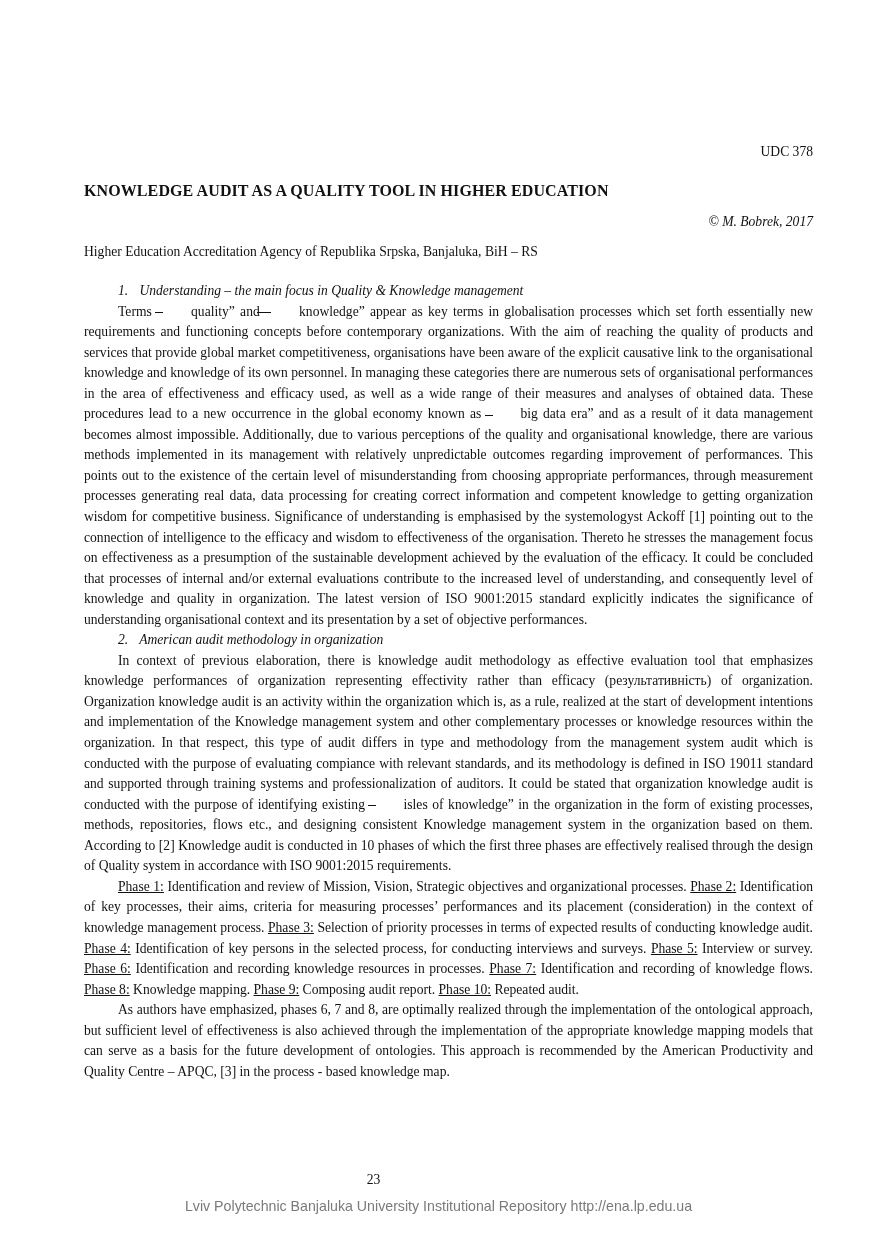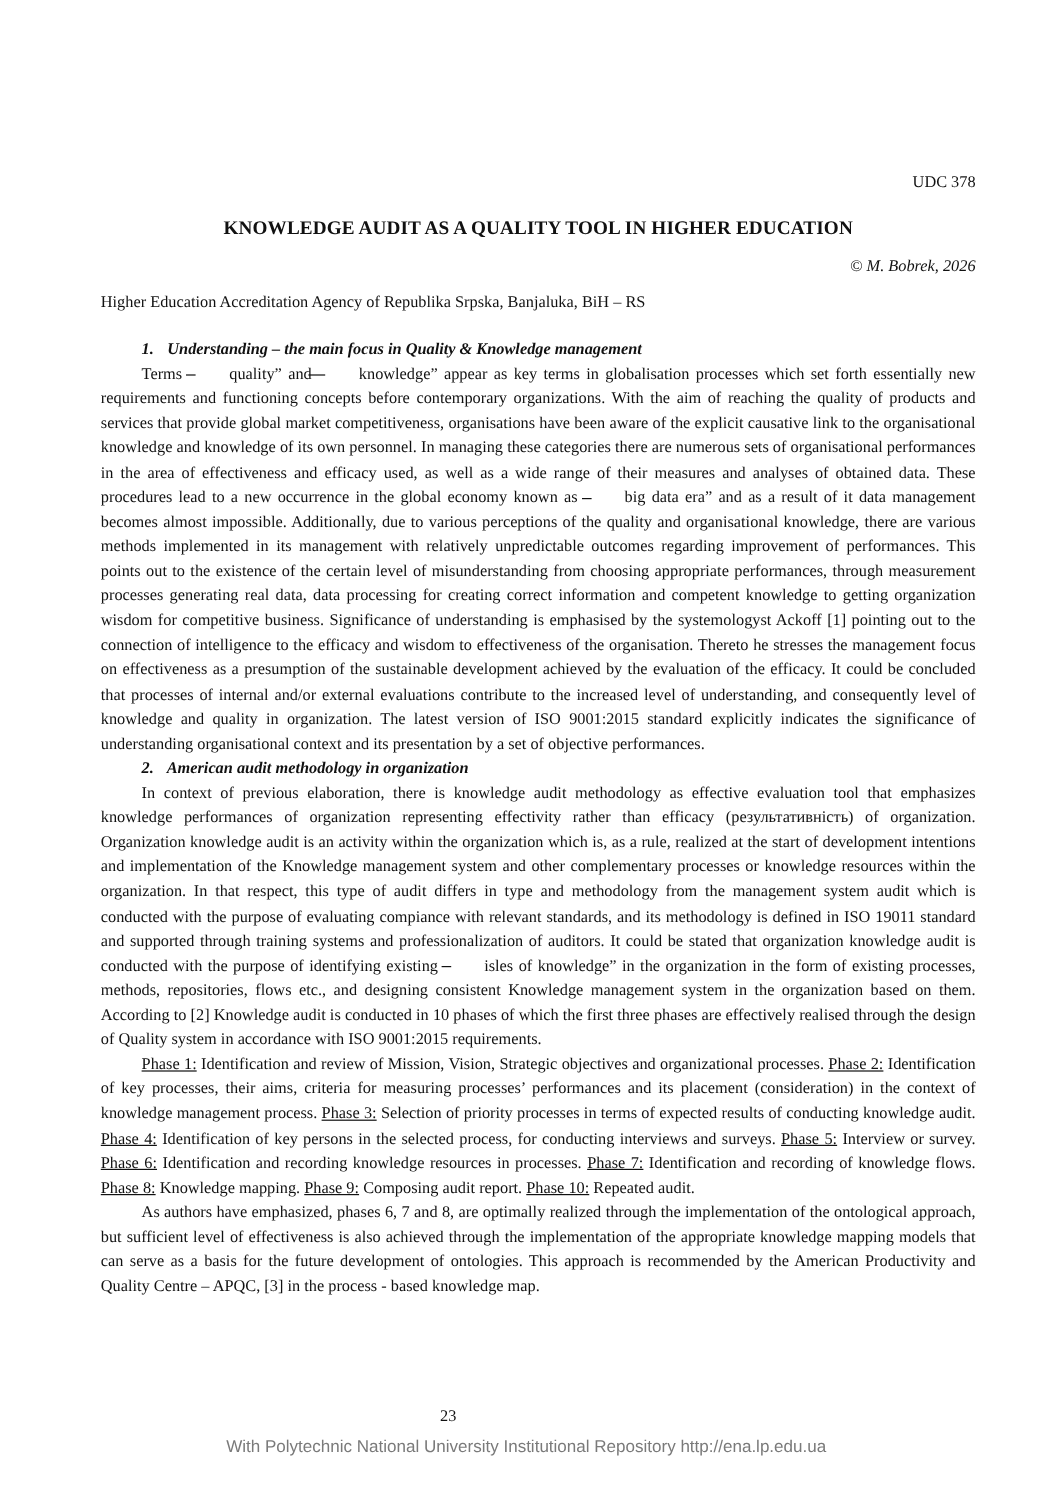--- a/index.html
+++ b/index.html
@@ -29,21 +29,20 @@
       line-height: 18px;
       white-space: nowrap;
     }
     .title {
       position: absolute;
       left: 0;
       width: 729px;
       top: 181px;
       font-size: 16px;
       font-weight: bold;
-      text-align: center;
       line-height: 20px;
       letter-spacing: 0.1px;
     }
     .copyright {
       position: absolute;
       right: 0;
       top: 213px;
       font-size: 13.6px;
       font-style: italic;
       line-height: 18px;
@@ -66,21 +65,21 @@
       line-height: 20.55px;
       text-align: justify;
     }
     .body p {
       margin: 0;
       text-indent: 34px;
     }
     .body h2 {
       margin: 0;
       font-size: 13.6px;
-      font-weight: bold;
+      font-weight: normal;
       font-style: italic;
       line-height: 20.55px;
       padding-left: 34px;
     }
     .body h2 .num {
       display: inline-block;
       min-width: 18px;
     }
     .brk {
       position: relative;
@@ -122,30 +121,30 @@
       text-align: center;
       line-height: 20px;
     }
   </style>
 </head>
 <body>
 
 <div class="page">
   <div class="udc">UDC 378</div>
   <div class="title">KNOWLEDGE AUDIT AS A QUALITY TOOL IN HIGHER EDUCATION</div>
-  <div class="copyright">© M. Bobrek, 2026</div>
+  <div class="copyright">© M. Bobrek, 2017</div>
   <div class="affiliation">Higher Education Accreditation Agency of Republika Srpska, Banjaluka, BiH – RS</div>
 
   <div class="body">
     <h2><span class="num">1.</span> <span>Understanding – the main focus in Quality &amp; Knowledge management</span></h2>
     <p><span>Terms </span><span class="brk">q</span><span>uality” and </span><span class="brk long">k</span><span>nowledge” appear as key terms in globalisation processes which set forth essentially new requirements and functioning concepts before contemporary organizations. With the aim of reaching the quality of products and services that provide global market competitiveness, organisations have been aware of the explicit causative link to the organisational knowledge and knowledge of its own personnel. In managing these categories there are numerous sets of organisational performances in the area of effectiveness and efficacy used, as well as a wide range of their measures and analyses of obtained data. These procedures lead to a new occurrence in the global economy known as </span><span class="brk">b</span><span>ig data era” and as a result of it data management becomes almost impossible. Additionally, due to various perceptions of the quality and organisational knowledge, there are various methods implemented in its management with relatively unpredictable outcomes regarding improvement of performances. This points out to the existence of the certain level of misunderstanding from choosing appropriate performances, through measurement processes generating real data, data processing for creating correct information and competent knowledge to getting organization wisdom for competitive business. Significance of understanding is emphasised by the systemologyst Ackoff [1] pointing out to the connection of intelligence to the efficacy and wisdom to effectiveness of the organisation. Thereto he stresses the management focus on effectiveness as a presumption of the sustainable development achieved by the evaluation of the efficacy. It could be concluded that processes of internal and/or external evaluations contribute to the increased level of understanding, and consequently level of knowledge and quality in organization. The latest version of ISO 9001:2015 standard explicitly indicates the significance of understanding organisational context and its presentation by a set of objective performances.</span></p>
 
     <h2><span class="num">2.</span> <span>American audit methodology in organization</span></h2>
     <p><span>In context of previous elaboration, there is knowledge audit methodology as effective evaluation tool that emphasizes knowledge performances of organization representing effectivity rather than efficacy (результативність) of organization. Organization knowledge audit is an activity within the organization which is, as a rule, realized at the start of development intentions and implementation of the Knowledge management system and other complementary processes or knowledge resources within the organization. In that respect, this type of audit differs in type and methodology from the management system audit which is conducted with the purpose of evaluating compiance with relevant standards, and its methodology is defined in ISO 19011 standard and supported through training systems and professionalization of auditors. It could be stated that organization knowledge audit is conducted with the purpose of identifying existing </span><span class="brk">i</span><span>sles of knowledge” in the organization in the form of existing processes, methods, repositories, flows etc., and designing consistent Knowledge management system in the organization based on them. According to [2] Knowledge audit is conducted in 10 phases of which the first three phases are effectively realised through the design of Quality system in accordance with ISO 9001:2015 requirements.</span></p>
 
     <p><span class="phase">Phase 1:</span><span> Identification and review of Mission, Vision, Strategic objectives and organizational processes. </span><span class="phase">Phase 2:</span><span> Identification of key processes, their aims, criteria for measuring processes’ performances and its placement (consideration) in the context of knowledge management process. </span><span class="phase">Phase 3:</span><span> Selection of priority processes in terms of expected results of conducting knowledge audit. </span><span class="phase">Phase 4:</span><span> Identification of key persons in the selected process, for conducting interviews and surveys. </span><span class="phase">Phase 5:</span><span> Interview or survey. </span><span class="phase">Phase 6:</span><span> Identification and recording knowledge resources in processes. </span><span class="phase">Phase 7:</span><span> Identification and recording of knowledge flows. </span><span class="phase">Phase 8:</span><span> Knowledge mapping. </span><span class="phase">Phase 9:</span><span> Composing audit report. </span><span class="phase">Phase 10:</span><span> Repeated audit.</span></p>
 
     <p>As authors have emphasized, phases 6, 7 and 8, are optimally realized through the implementation of the ontological approach, but sufficient level of effectiveness is also achieved through the implementation of the appropriate knowledge mapping models that can serve as a basis for the future development of ontologies. This approach is recommended by the American Productivity and Quality Centre – APQC, [3] in the process - based knowledge map.</p>
   </div>
 </div>
 
 <div class="pagenum">23</div>
-<div class="repo">With Polytechnic National University Institutional Repository http://ena.lp.edu.ua</div>
+<div class="repo">Lviv Polytechnic Banjaluka University Institutional Repository http://ena.lp.edu.ua</div>
 
 </body></html>

